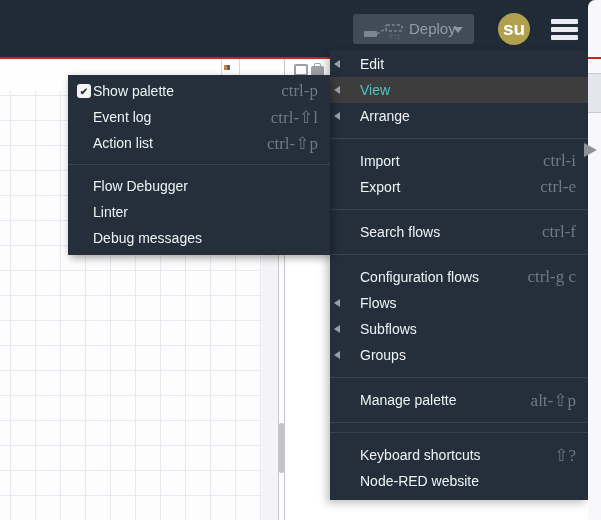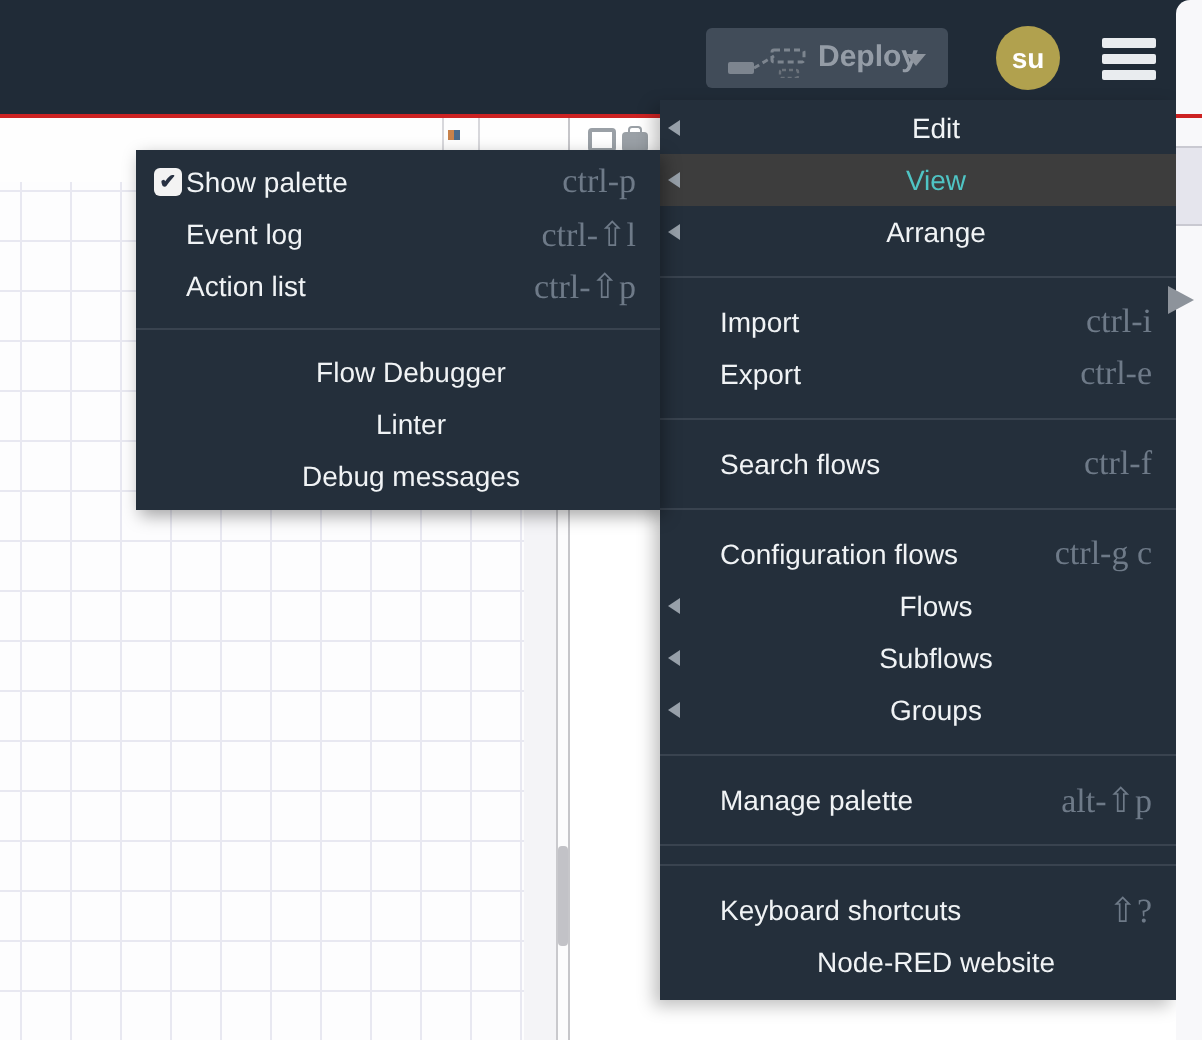--- a/index.html
+++ b/index.html
@@ -8,29 +8,29 @@
     font-family:"Liberation Sans",sans-serif;
     background:#ffffff;
   }
   
   .header{position:absolute;left:0;top:0;width:601px;height:57px;
     background:var(--header-bg,#202b37);z-index:4;}
   .red-line{position:absolute;left:0;top:57px;width:601px;height:2px;
     background:var(--accent-red,#cd2222);z-index:5;}
   .deploy-btn{position:absolute;left:353px;top:14px;width:121px;height:30px;
     background:var(--deploy-button-bg,#414c59);border-radius:3px;
-    display:flex;align-items:center;cursor:pointer;font-weight:bold;}
+    display:flex;align-items:center;cursor:pointer;}
   .deploy-icon{position:absolute;left:10px;top:9px;width:44px;height:16px;}
   .deploy-label{position:absolute;left:56px;top:0;height:30px;line-height:30px;
     color:var(--deploy-text,#949ca6);font-size:15px;}
   .deploy-caret{position:absolute;right:11px;top:13px;width:0;height:0;
     border-left:5px solid transparent;border-right:5px solid transparent;
     border-top:6px solid #8d949d;}
   .avatar{position:absolute;left:498px;top:13px;width:32px;height:32px;border-radius:50%;
-    background:var(--avatar-bg,#b1a14e);color:#ffffff;font-size:14px;font-weight:bold;
+    background:var(--avatar-bg,#b1a14e);color:#ffffff;font-size:19px;font-weight:bold;
     display:flex;align-items:center;justify-content:center;cursor:pointer;}
   .hamburger{position:absolute;left:551px;top:19px;width:27px;height:21px;
     display:flex;flex-direction:column;justify-content:space-between;cursor:pointer;}
   .hamburger span{display:block;width:27px;height:5px;background:#e9ecef;border-radius:1px;}
 
   
   .tab-bar{position:absolute;left:0;top:59px;width:284px;height:32px;background:#fefefe;
     border-bottom:1px solid #d4d4d8;z-index:1;}
   .tab-line{position:absolute;top:0;width:1px;height:32px;background:#d8d8dc;}
   .tab-dot{position:absolute;left:224px;top:6px;width:6px;height:5px;display:flex;}
@@ -56,21 +56,21 @@
     border:1.5px solid #9aa0a6;border-bottom:none;border-radius:2px 2px 0 0;}
 
   
   .menu{position:absolute;background:var(--menu-bg,#242f3b);color:var(--menu-text,#f0f3f5);
     font-size:14px;}
   .main-menu{left:330px;top:50px;width:258px;padding:1px 0 6px;z-index:10;
     box-shadow:-3px 3px 8px rgba(0,0,0,0.25);box-sizing:border-box;}
   .submenu{left:68px;top:75px;width:262px;padding:3px 0 4px;z-index:11;
     box-shadow:2px 3px 8px rgba(0,0,0,0.35);box-sizing:border-box;}
   .menu-row{position:relative;height:26px;display:flex;align-items:center;
-    padding:0 12px 0 30px;cursor:pointer;justify-content:center;}
+    padding:0 12px 0 30px;cursor:pointer;}
   .submenu .menu-row{padding-left:25px;}
   .menu-row.highlighted{background:var(--menu-highlight-bg,#3d3d3d);}
   .menu-row.highlighted .menu-label{color:var(--menu-highlight-text,#4fc4c4);}
   .menu-label{white-space:nowrap;}
   .menu-shortcut{margin-left:auto;font-family:Liberation Serif, serif;font-size:17px;
     color:var(--shortcut-text,#6e7a88);white-space:pre;}
   .menu-sep{border-top:1px solid #39434f;margin:9px 0;}
   .submenu .menu-sep{margin:8px 0;}
   .menu-arrow{position:absolute;left:4px;top:50%;transform:translateY(-50%);
     width:0;height:0;border-right:6px solid #97a0a9;

